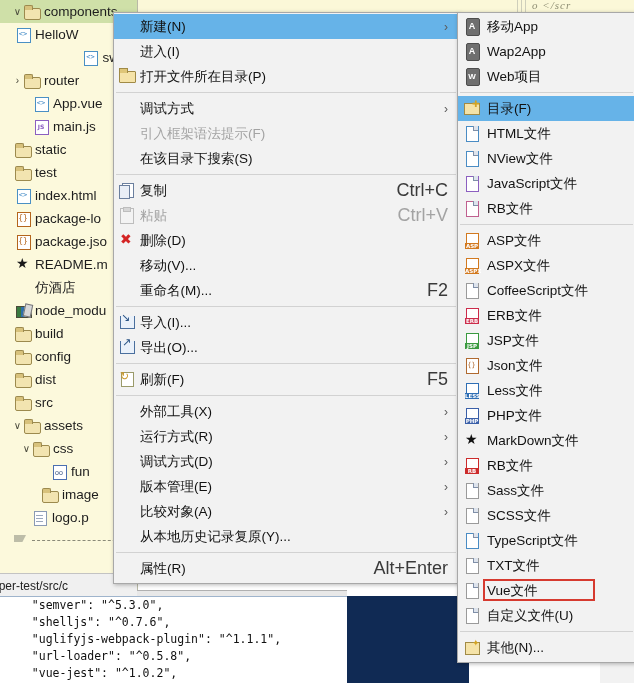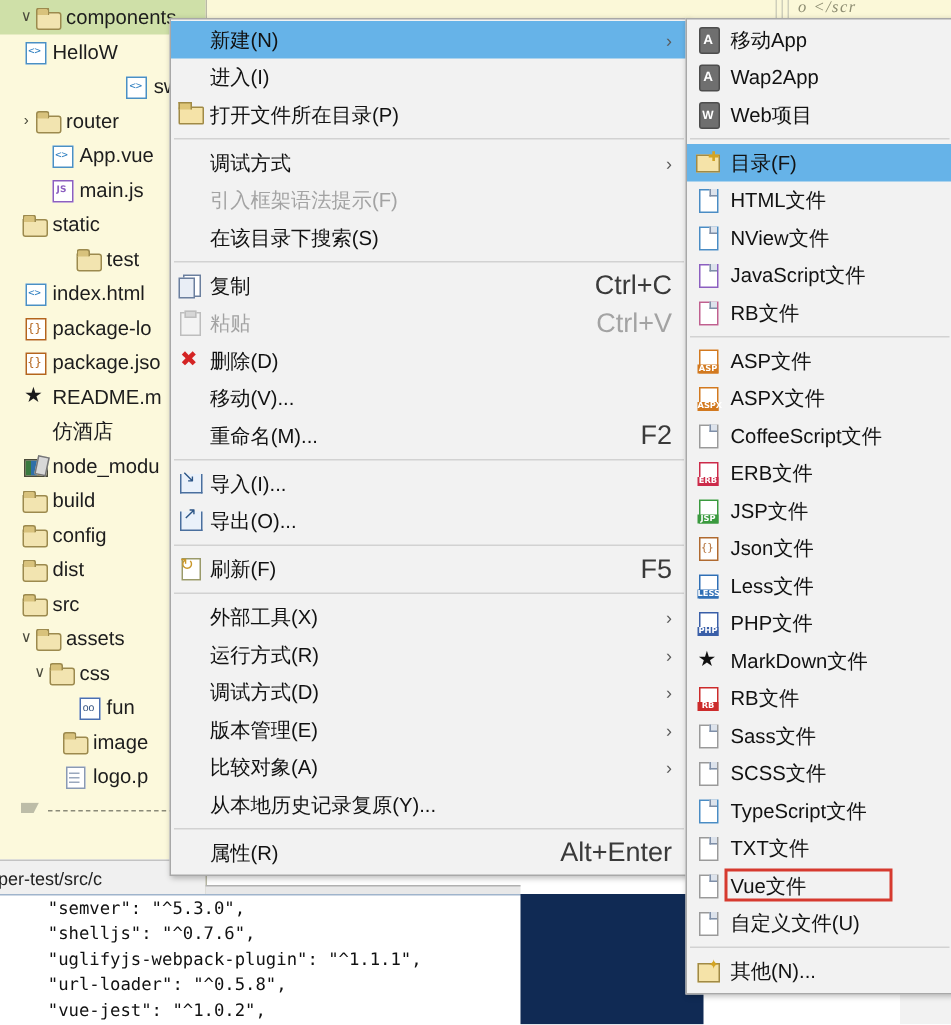--- a/index.html
+++ b/index.html
@@ -450,21 +450,21 @@
       <div class="tree-row" style="padding-left: 20px;">
         <span class="twisty"></span>
         <span class="tree-ico ic-js"></span>
         <span class="tree-label">main.js</span>
       </div>
       <div class="tree-row" style="padding-left: 2px;">
         <span class="twisty"></span>
         <span class="tree-ico ic-folder"></span>
         <span class="tree-label">static</span>
       </div>
-      <div class="tree-row" style="padding-left: 2px; margin-left: 36px;">
+      <div class="tree-row" style="padding-left: 2px;">
         <span class="twisty"></span>
         <span class="tree-ico ic-folder"></span>
         <span class="tree-label">test</span>
       </div>
       <div class="tree-row" style="padding-left: 2px;">
         <span class="twisty"></span>
         <span class="tree-ico ic-vue"></span>
         <span class="tree-label">index.html</span>
       </div>
       <div class="tree-row" style="padding-left: 2px;">
@@ -525,21 +525,21 @@
       <div class="tree-row" style="padding-left: 38px;">
         <span class="twisty"></span>
         <span class="tree-ico ic-css"></span>
         <span class="tree-label">fun</span>
       </div>
       <div class="tree-row" style="padding-left: 29px;">
         <span class="twisty"></span>
         <span class="tree-ico ic-folder"></span>
         <span class="tree-label">image</span>
       </div>
-      <div class="tree-row" style="padding-left: 29px;">
+      <div class="tree-row" style="padding-left: 19px;">
         <span class="twisty"></span>
         <span class="tree-ico ic-png"></span>
         <span class="tree-label">logo.p</span>
       </div>
       <div class="tree-row">
         <span class="tree-flag"></span>
         <span class="tree-dashed"></span>
       </div>
     </div>
 

